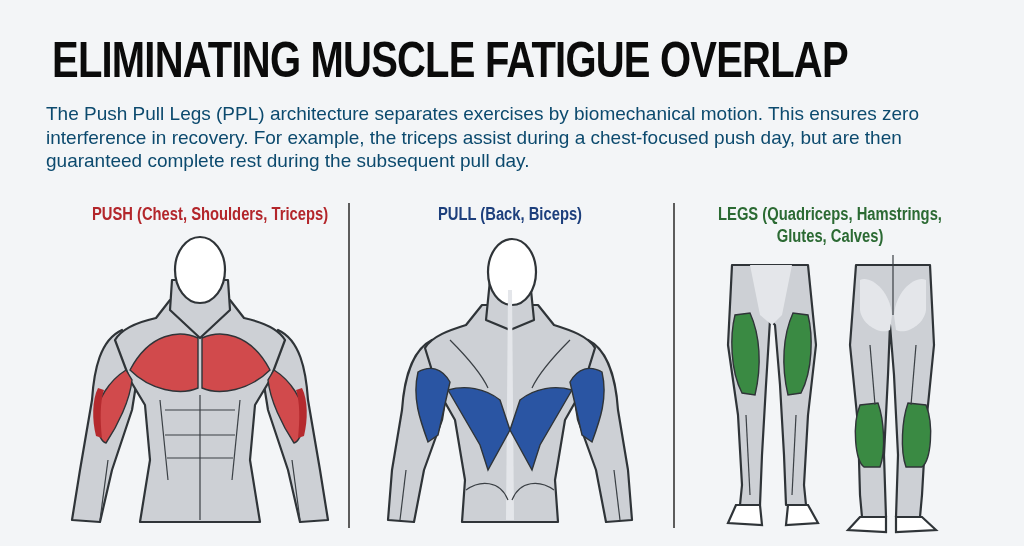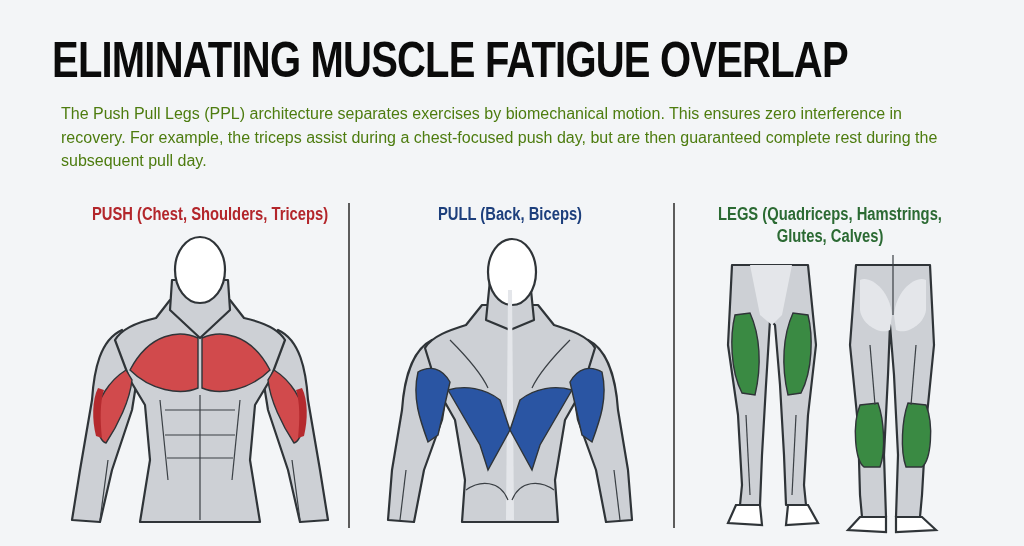--- a/index.html
+++ b/index.html
@@ -10,22 +10,22 @@
     position: relative;
   }
   .title {
     position: absolute; left: 52px; top: 30px;
     font-family: "Liberation Sans", sans-serif;
     font-weight: 700; font-size: 50px; letter-spacing: -1px;
     color: #0b0b0b; transform: scaleX(0.80); transform-origin: left top;
     white-space: nowrap; line-height: 60px;
   }
   .intro {
-    position: absolute; left: 61px; top: 102px; width: 900px;
-    font-size: 16px; line-height: 23.5px; color: #4d7c0f;
+    position: absolute; left: 46px; top: 102px; width: 900px;
+    font-size: 19px; line-height: 23.5px; color: #0c4a6e;
   }
   .col-title {
     position: absolute; font-weight: 700; font-size: 18px; text-align: center;
     transform: scaleX(0.82); line-height: 22px;
   }
   .t-push { left: 30px; width: 360px; top: 203px; color: #b3262b; transform-origin: 180px 0; }
   .t-pull { left: 330px; width: 360px; top: 203px; color: #1d3f7c; transform-origin: 180px 0; }
   .t-legs { left: 650px; width: 360px; top: 203px; color: #2b6a33; transform-origin: 180px 0; }
   .divider { position: absolute; width: 2px; background: #5c5c5c; top: 203px; height: 325px; }
   .d1 { left: 348px; } .d2 { left: 673px; }

